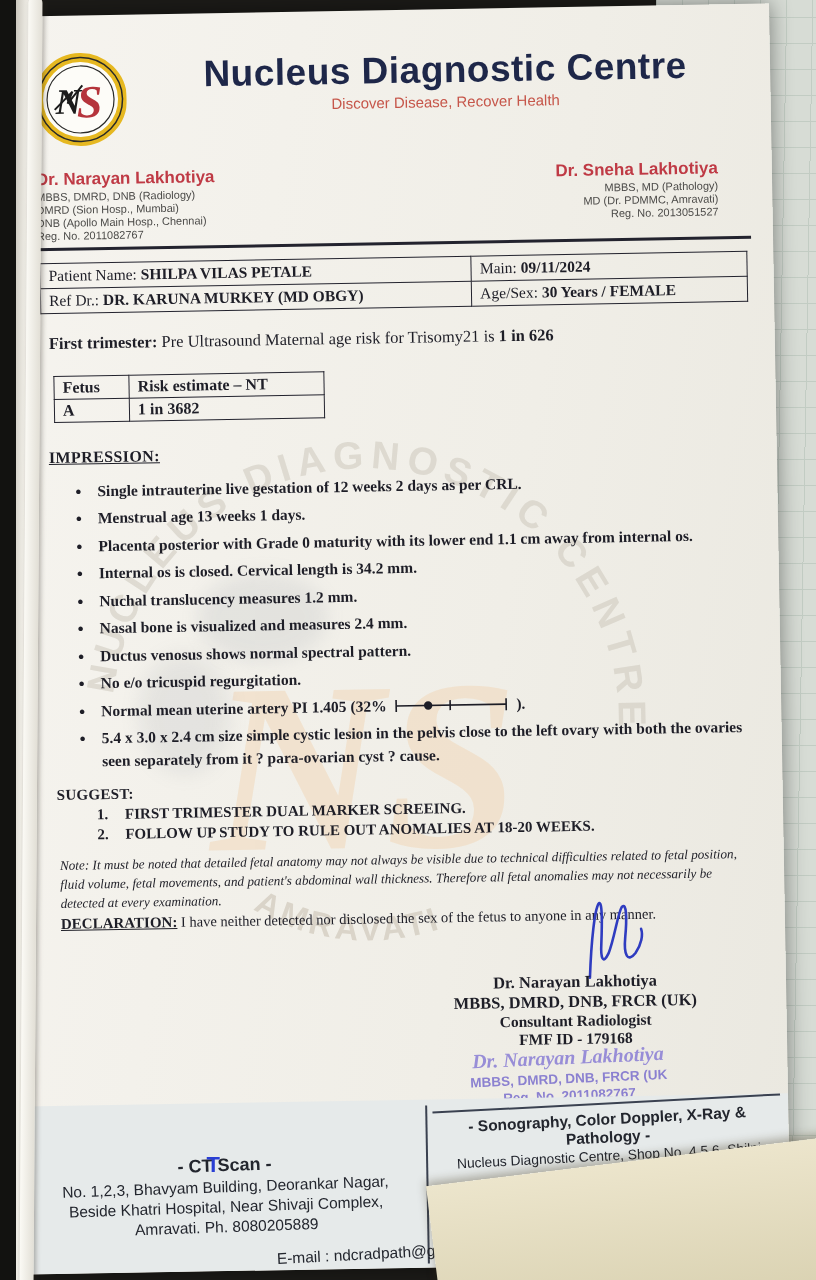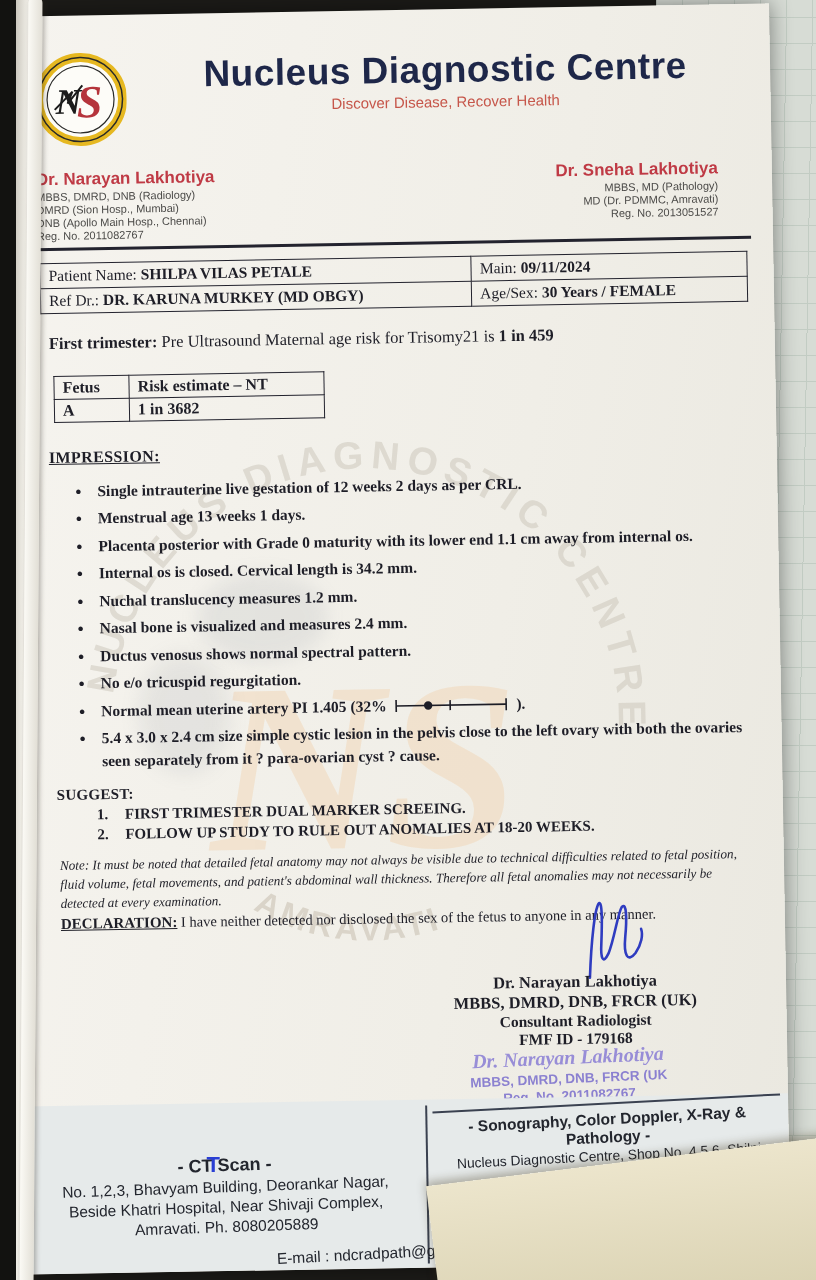--- a/index.html
+++ b/index.html
@@ -195,21 +195,21 @@
           </td>
           <td>
             <span class="lbl">Age/Sex:</span>
             <span class="val">30 Years / FEMALE</span>
           </td>
         </tr>
       </tbody>
         </table>
 
       <div class="intro">
-        <span class="val">First trimester:</span><span> Pre Ultrasound Maternal age risk for Trisomy21 is </span><span class="val">1 in 459</span>
+        <span class="val">First trimester:</span><span> Pre Ultrasound Maternal age risk for Trisomy21 is </span><span class="val">1 in 626</span>
       </div>
 
       <table class="fetus">
         <tbody>
             <tr>
           <td class="f1">Fetus</td>
           <td class="f2">Risk estimate – NT</td>
         </tr>
         <tr>
           <td class="f1">A</td>

